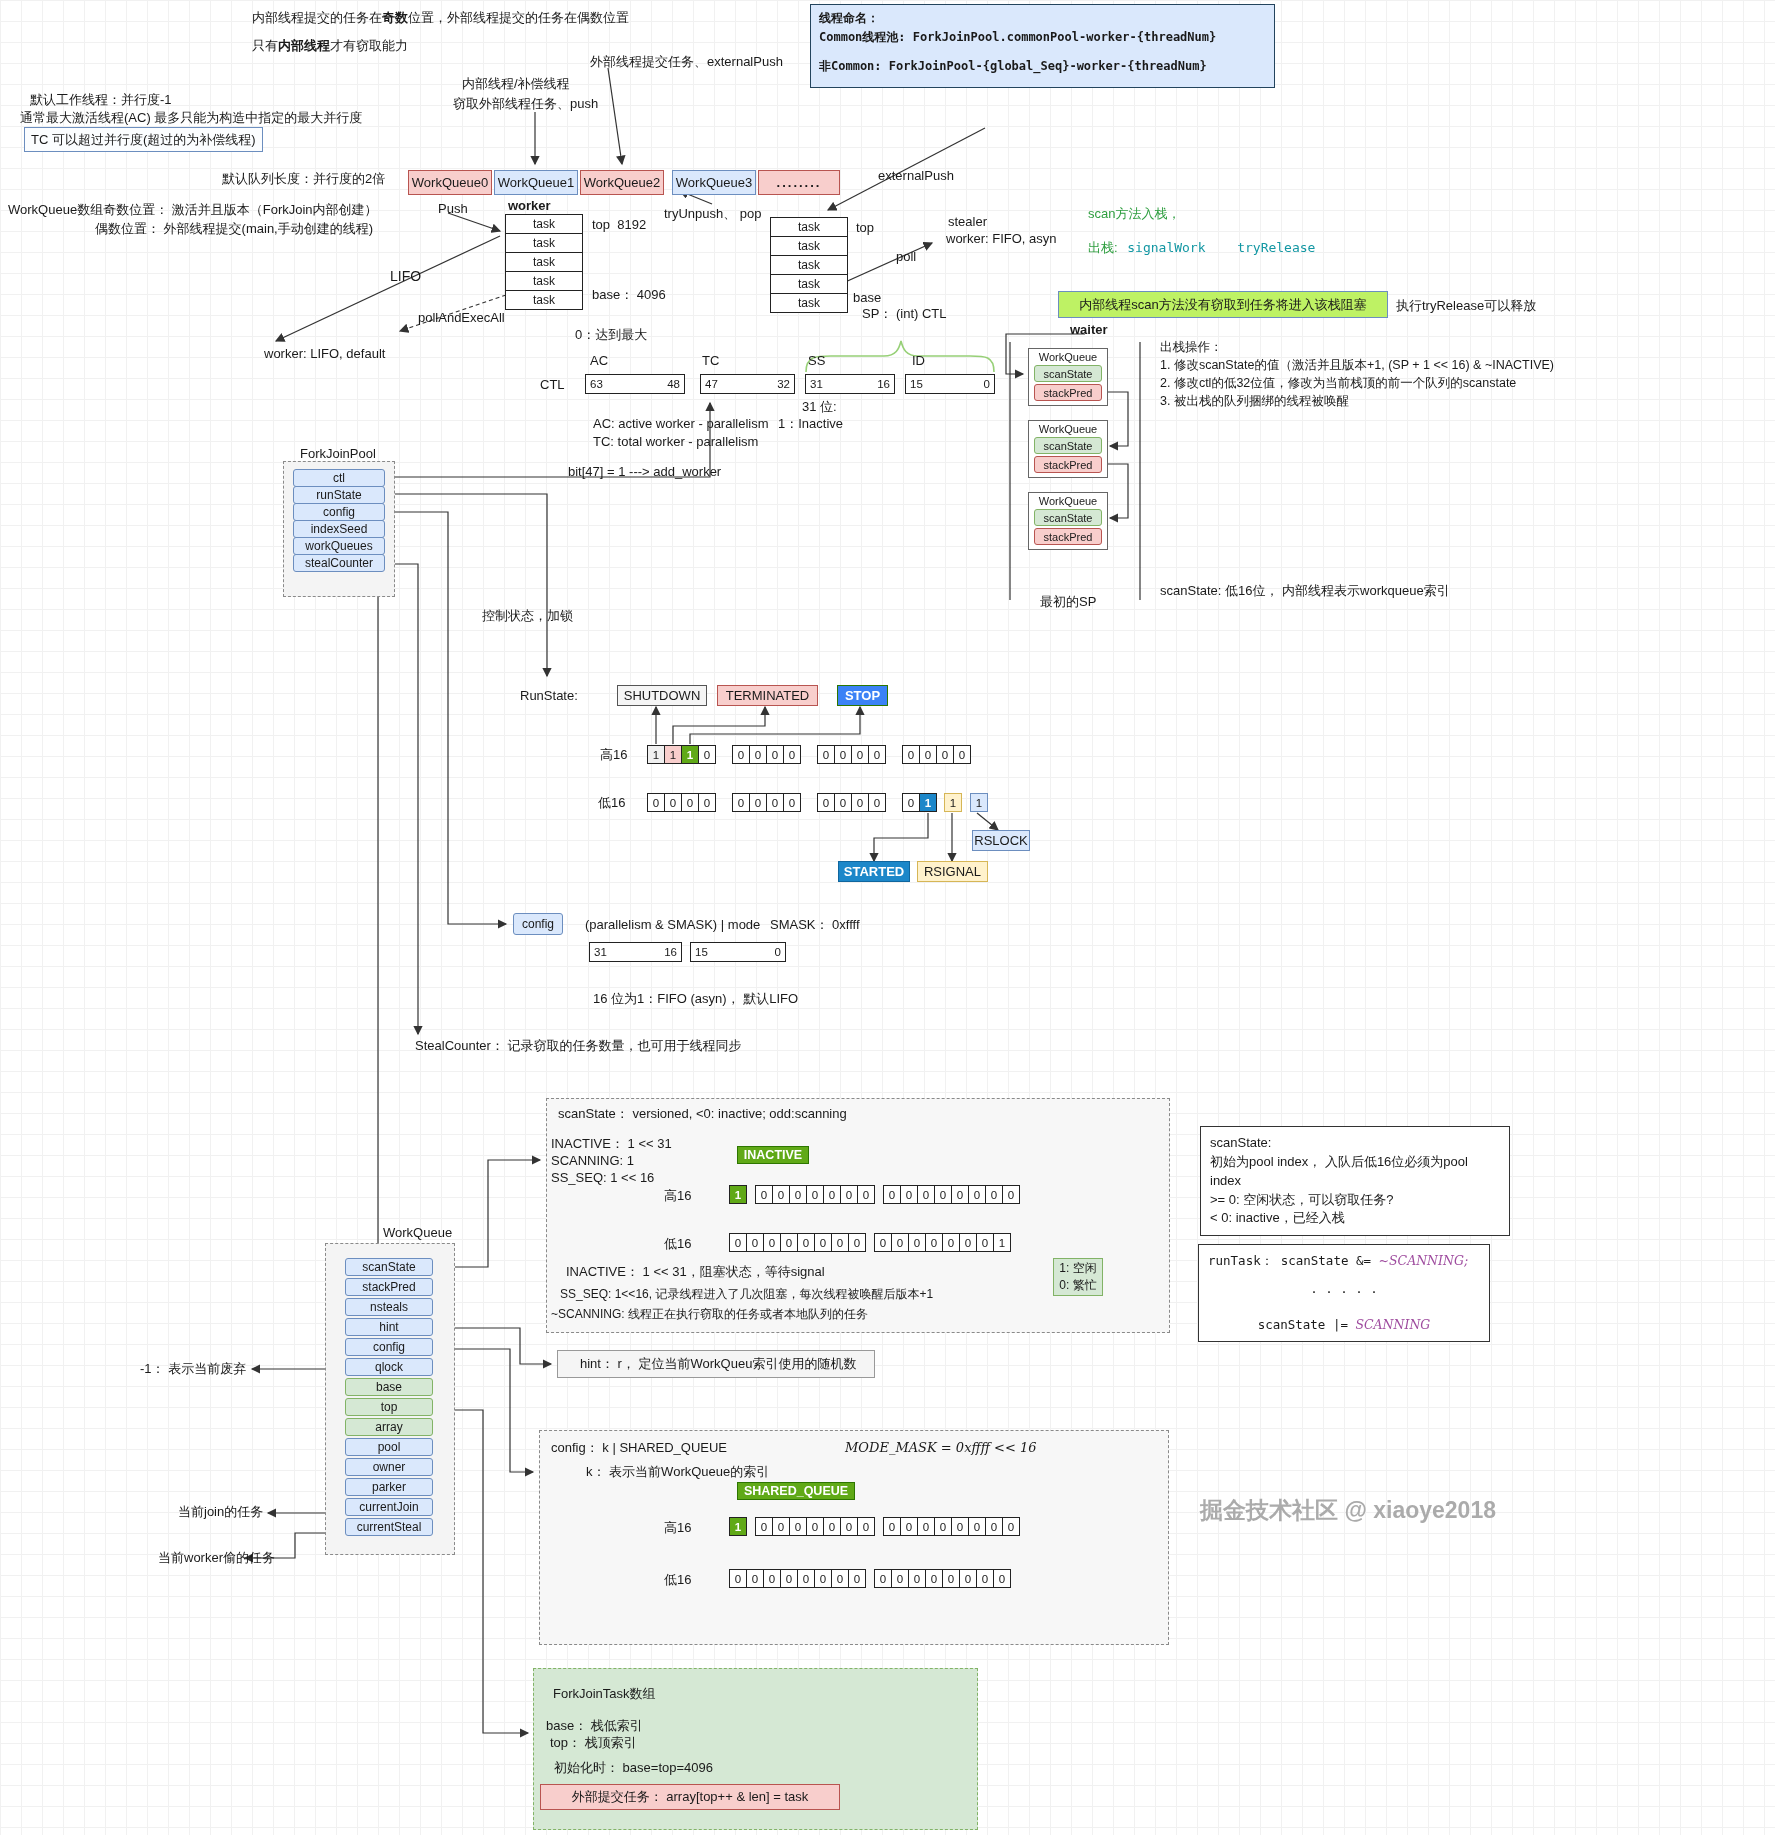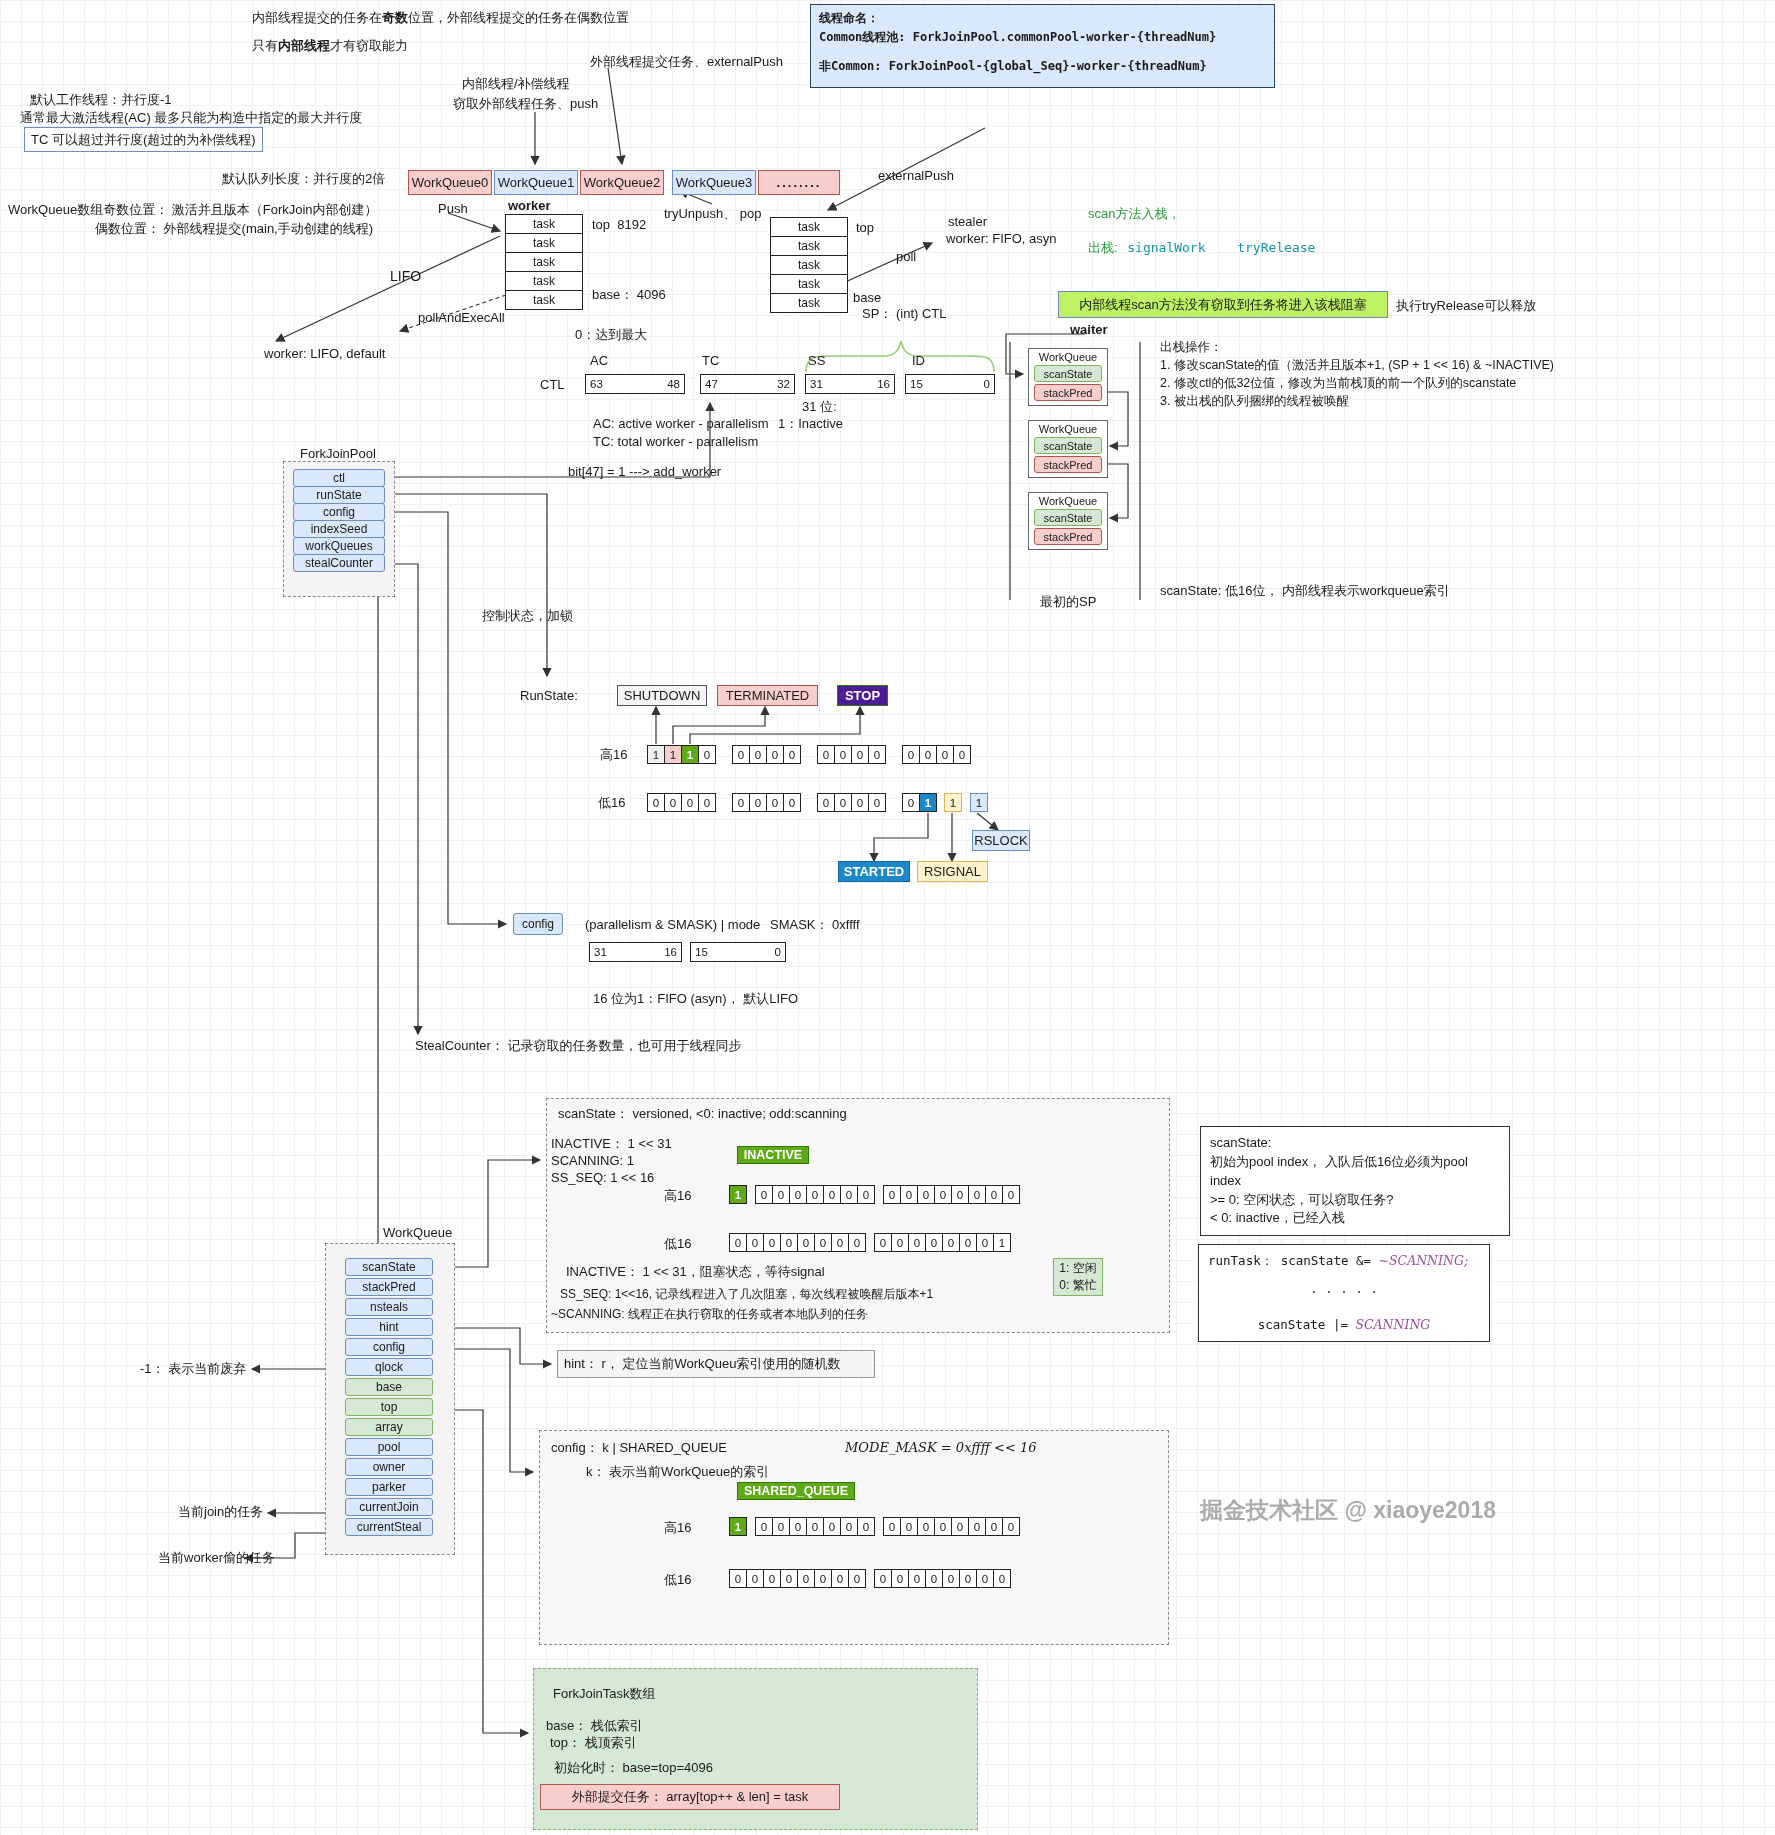--- a/index.html
+++ b/index.html
@@ -25,21 +25,21 @@
   .pill.green{background:#d5e8d4;border-color:#82b366}
   .cell-col{position:absolute;box-sizing:border-box;border:1px solid #222;background:#fff}
   .cell-col .tk{height:18px;border-bottom:1px solid #222;display:flex;align-items:center;justify-content:center;font-size:12px}
   .cell-col .tk:last-child{border-bottom:none}
   .rangebox{position:absolute;box-sizing:border-box;border:1.5px solid #222;background:#fff;height:20px;
             display:flex;align-items:center;justify-content:space-between;font-size:11.5px;padding:0 4px}
   .dashedsec{position:absolute;box-sizing:border-box;border:1px dashed #8a8a8a;background:#f7f7f7}
   .statebox{position:absolute;box-sizing:border-box;height:21px;display:flex;align-items:center;justify-content:center;font-size:13px;border:1px solid}
   .st-gray{background:#f5f5f5;border-color:#555}
   .st-pink{background:#f8cecc;border-color:#b85450}
-  .st-green{background:#4c1d95;border-color:#2d7600;color:#fff;font-weight:bold}
+  .st-green{background:#3b82f6;border-color:#2d7600;color:#fff;font-weight:bold}
   .st-blue{background:#1c87c9;border-color:#10669e;color:#fff;font-weight:bold}
   .st-yellow{background:#fff2cc;border-color:#d6b656}
   .st-lblue{background:#dae8fc;border-color:#6c8ebf}
   .bitrow{position:absolute;display:flex}
   .bitrow .bg{display:flex}
   .bitrow .bg+.bg{margin-left:16px}
   .bitrow.gap8 .bg+.bg{margin-left:8px}
   .bit{width:18px;height:19px;box-sizing:border-box;border:1px solid #222;margin-left:-1px;background:#fff;
        display:flex;align-items:center;justify-content:center;font-size:11.5px}
   .bg .bit:first-child{margin-left:0}
@@ -413,21 +413,21 @@
 <div class="pill green" style="left:345px;top:1418px;width:88px">array</div>
 <div class="pill" style="left:345px;top:1438px;width:88px">pool</div>
 <div class="pill" style="left:345px;top:1458px;width:88px">owner</div>
 <div class="pill" style="left:345px;top:1478px;width:88px">parker</div>
 <div class="pill" style="left:345px;top:1498px;width:88px">currentJoin</div>
 <div class="pill" style="left:345px;top:1518px;width:88px">currentSteal</div>
 <div class="t" style="left:140px;top:1361px">-1： 表示当前废弃</div>
 <div class="t" style="left:178px;top:1504px">当前join的任务</div>
 <div class="t" style="left:158px;top:1550px">当前worker偷的任务</div>
 
-<div class="box" style="left:557px;top:1350px;width:318px;height:28px;border:1px solid #999;background:#f5f5f5;display:flex;align-items:center;padding-left:6px;font-size:13px">hint： r， 定位当前WorkQueu索引使用的随机数</div>
+<div class="box" style="left:557px;top:1350px;width:318px;height:28px;border:1px solid #999;background:#f5f5f5;display:flex;align-items:center;padding-left:22px;font-size:13px">hint： r， 定位当前WorkQueu索引使用的随机数</div>
 
 <div class="dashedsec" style="left:539px;top:1430px;width:630px;height:215px"></div>
 <div class="t" style="left:551px;top:1440px">config： k | SHARED_QUEUE</div>
 <div class="t serifit" style="left:845px;top:1440px">MODE_MASK = 0xffff &lt;&lt; 16</div>
 <div class="t" style="left:586px;top:1464px">k： 表示当前WorkQueue的索引</div>
 <div class="tag" style="left:737px;top:1482px;width:118px;height:18px">SHARED_QUEUE</div>
 <div class="t" style="left:664px;top:1520px">高16</div>
 <div class="bitrow gap8" style="left:729px;top:1517px">
     <div class="bg">
       <span class="bit b-green">1</span>

